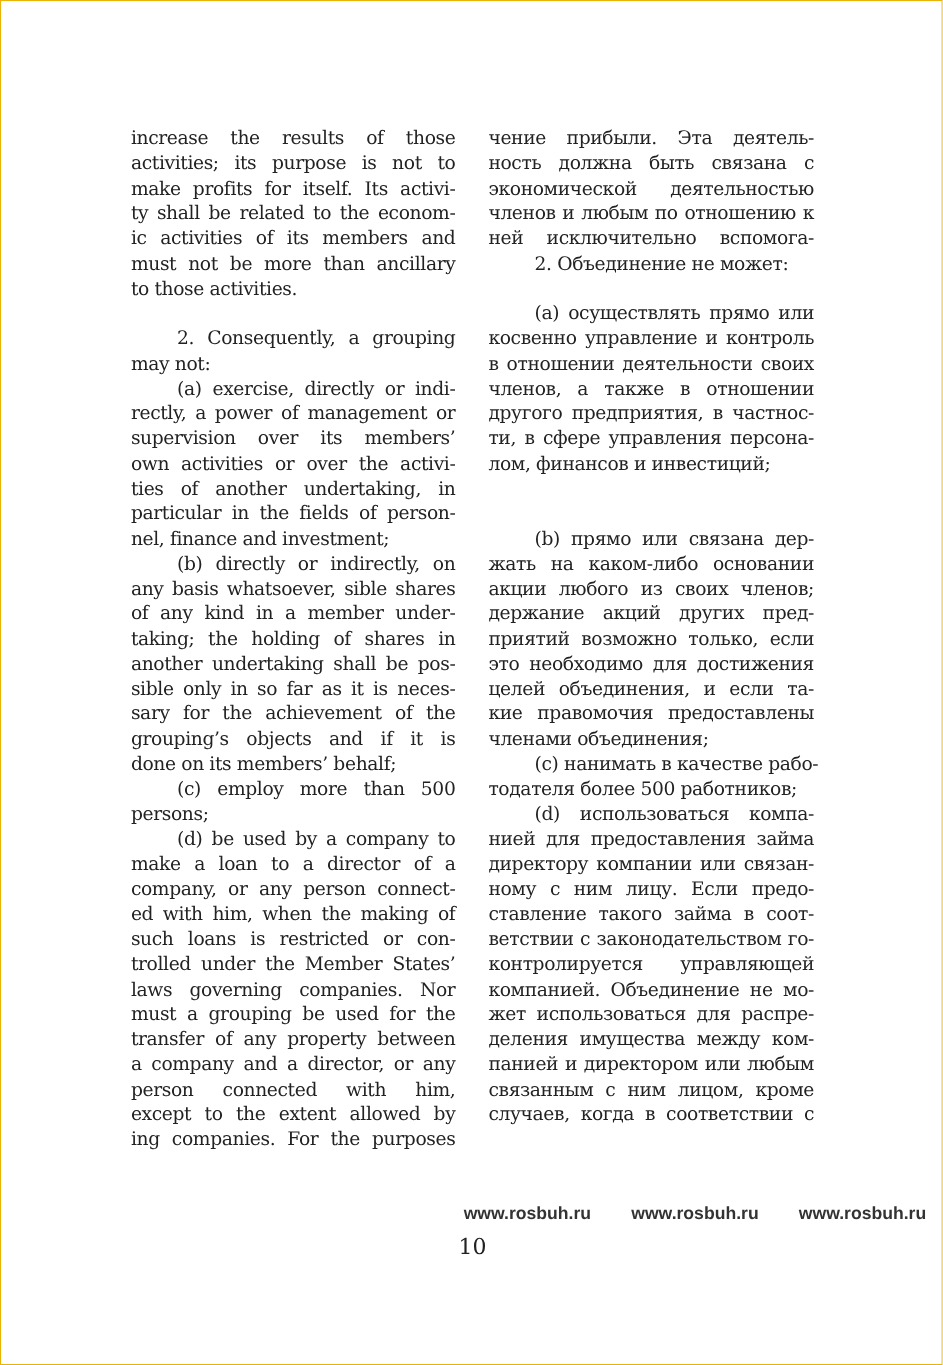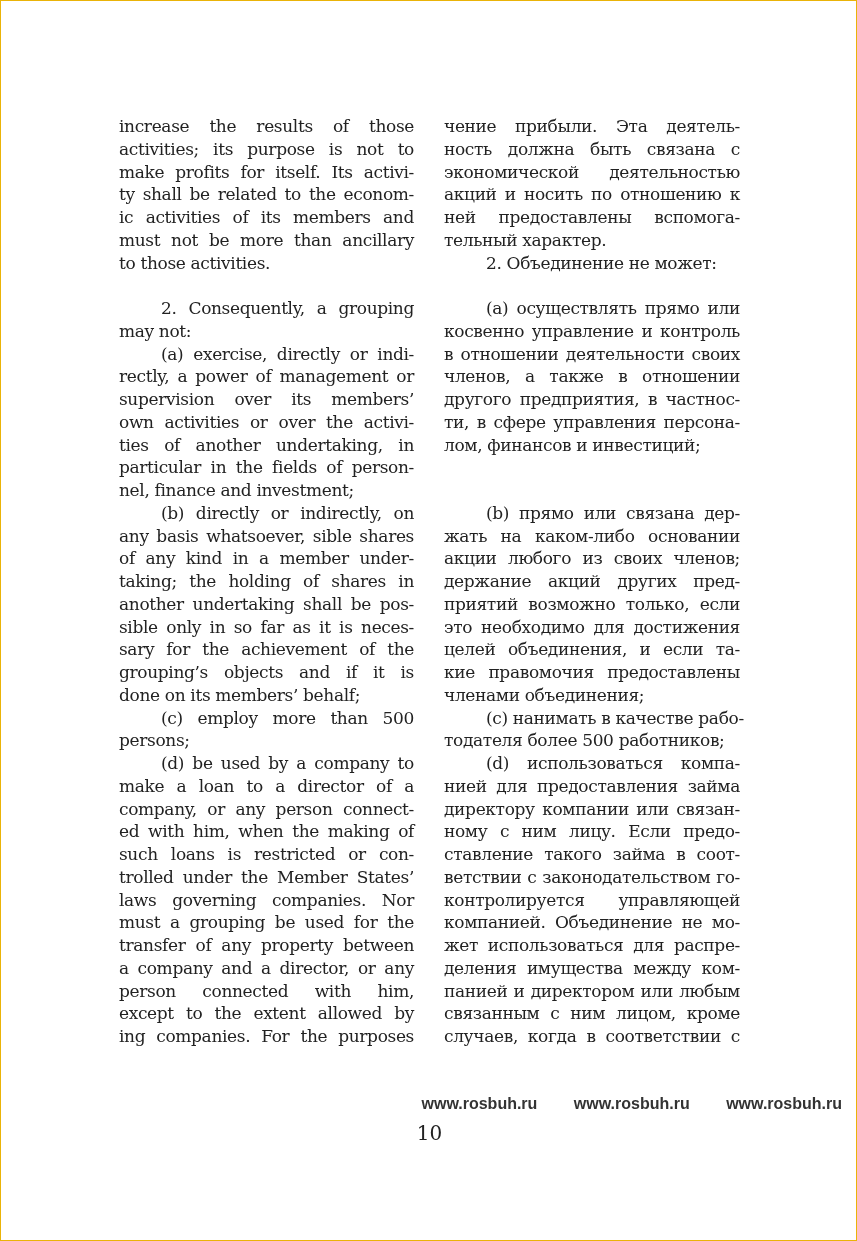--- a/index.html
+++ b/index.html
@@ -82,23 +82,22 @@
         <span class="line">person connected with him,</span>
         <span class="line">except to the extent allowed by</span>
         <span class="line">ing companies. For the purposes</span>
       </div>
     </div>
   <div class="col col-right" id="col-right">
       <div>
         <span class="line">чение прибыли. Эта деятель-</span>
         <span class="line">ность должна быть связана с</span>
         <span class="line">экономической деятельностью</span>
-        <span class="line">акций и носить по отношению к</span>
-        <span class="line">ней предоставлены вспомога-</span>
-        <span class="line last">тельный характер.</span>
+        <span class="line">членов и любым по отношению к</span>
+        <span class="line">ней исключительно вспомога-</span>
         <span class="line indent last">2. Объединение не может:</span>
       </div>
       <div class="gap" style="height: 22.75px;"></div>
       <div>
         <span class="line indent">(a) осуществлять прямо или</span>
         <span class="line">косвенно управление и контроль</span>
         <span class="line">в отношении деятельности своих</span>
         <span class="line">членов, а также в отношении</span>
         <span class="line">другого предприятия, в частнос-</span>
         <span class="line">ти, в сфере управления персона-</span>

